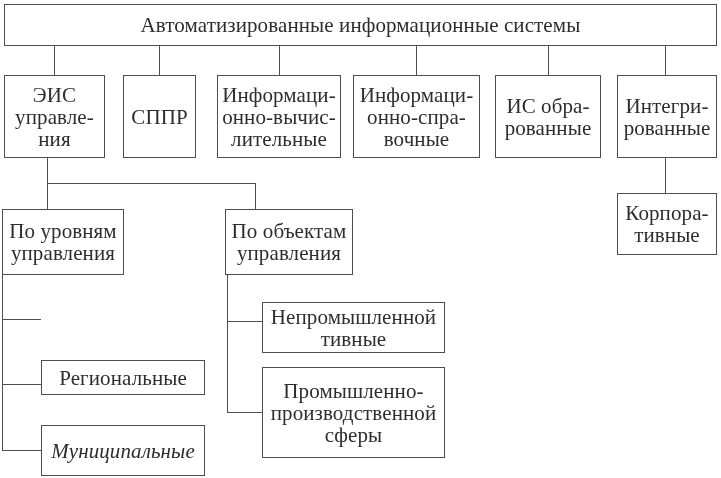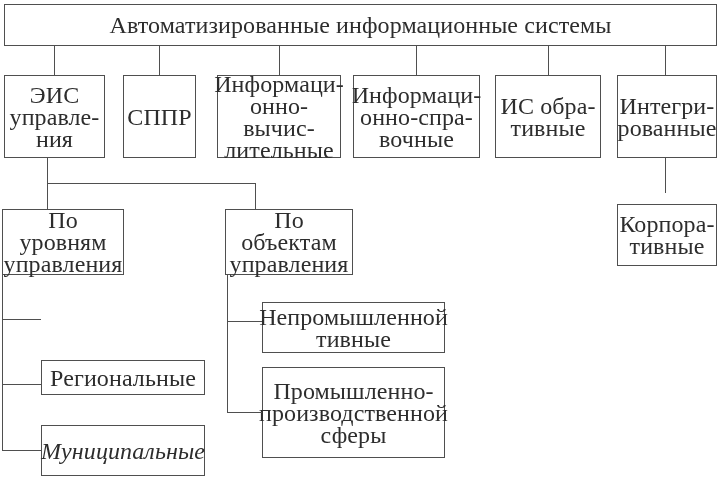--- a/index.html
+++ b/index.html
@@ -19,37 +19,37 @@
   .box{
     position:absolute;
     border:1px solid var(--border);
     background:var(--bg);
     display:flex;align-items:center;justify-content:center;
     box-sizing:border-box;
     text-align:center;
   }
   .lbl{
     white-space:pre-line;
-    font-size:24px;
+    font-size:21px;
     line-height:22px;
     letter-spacing:0.1px;
   }
   .ln{position:absolute;background:var(--border);}
   .ln.v{width:1px;}
   .ln.h{height:1px;}
 
   
   .b-root {left:4px;  top:4px;  width:713px;height:42px;}
   .b-eis  {left:4px;  top:75px; width:101px;height:83px;}
   .b-sppr {left:123px;top:75px; width:73px; height:83px;}
   .b-ivc  {left:217px;top:75px; width:124px;height:83px;}
   .b-isp  {left:353px;top:75px; width:127px;height:83px;}
   .b-edu  {left:495px;top:75px; width:106px;height:83px;}
   .b-int  {left:617px;top:75px; width:100px;height:83px;}
-  .b-corp {left:617px;top:193px;width:100px;height:62px;margin-top:11px;}
+  .b-corp {left:617px;top:193px;width:100px;height:62px;}
   .b-lvl  {left:2px;  top:209px;width:122px;height:66px;}
   .b-obj  {left:225px;top:209px;width:128px;height:66px;}
   .b-gos  {left:41px; top:293px;width:164px;height:51px;}
   .b-reg  {left:41px; top:360px;width:164px;height:35px;}
   .b-mun  {left:41px; top:425px;width:164px;height:51px;font-style:italic;}
   .b-nep  {left:262px;top:302px;width:183px;height:51px;}
   .b-prom {left:262px;top:367px;width:183px;height:91px;}
 </style>
 </head>
 <body>
@@ -73,21 +73,21 @@
 онно-вычис-
 лительные</span>
   </div>
   <div class="box b-isp">
     <span class="lbl">Информаци-
 онно-спра-
 вочные</span>
   </div>
   <div class="box b-edu">
     <span class="lbl">ИС обра-
-тивные</span>
+рованные</span>
   </div>
   <div class="box b-int">
     <span class="lbl">Интегри-
 рованные</span>
   </div>
 
   <div class="box b-corp">
     <span class="lbl">Корпора-
 тивные</span>
   </div>

